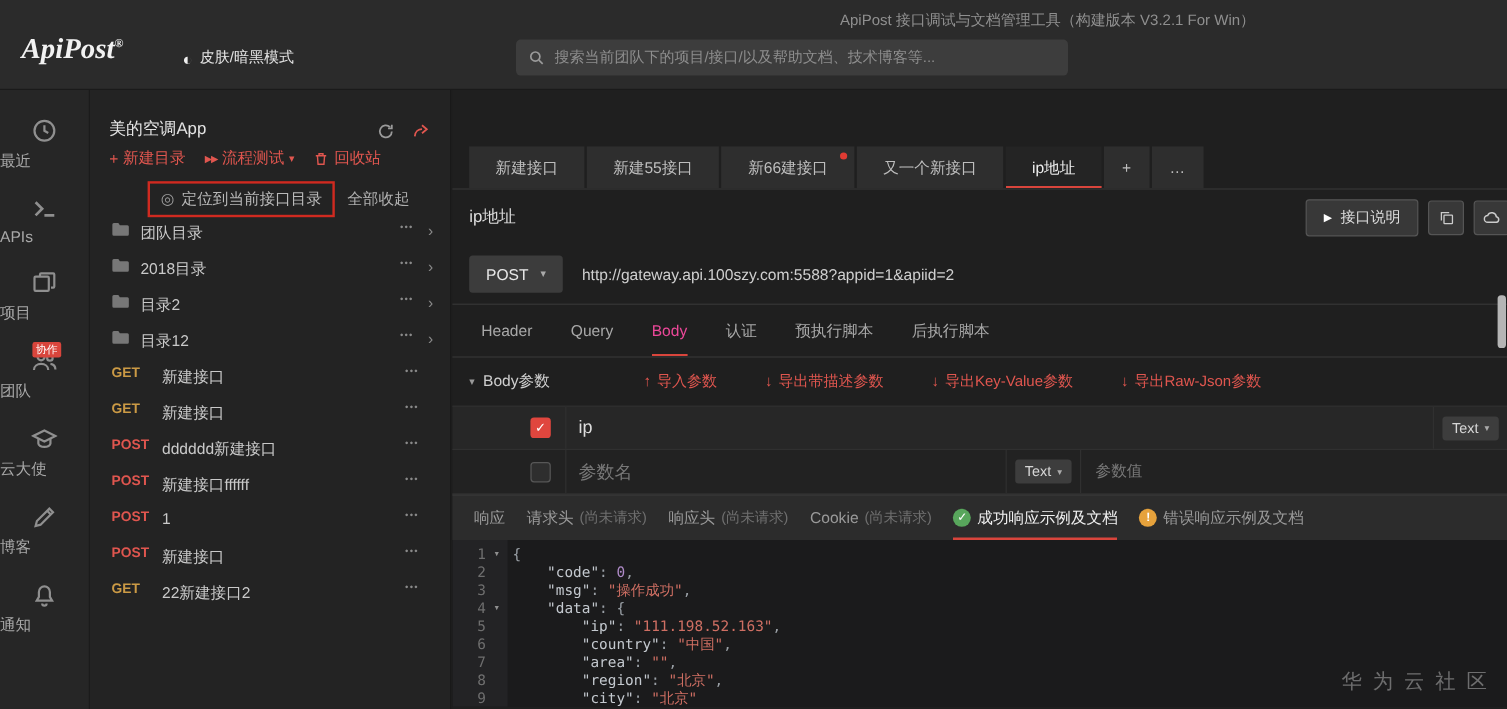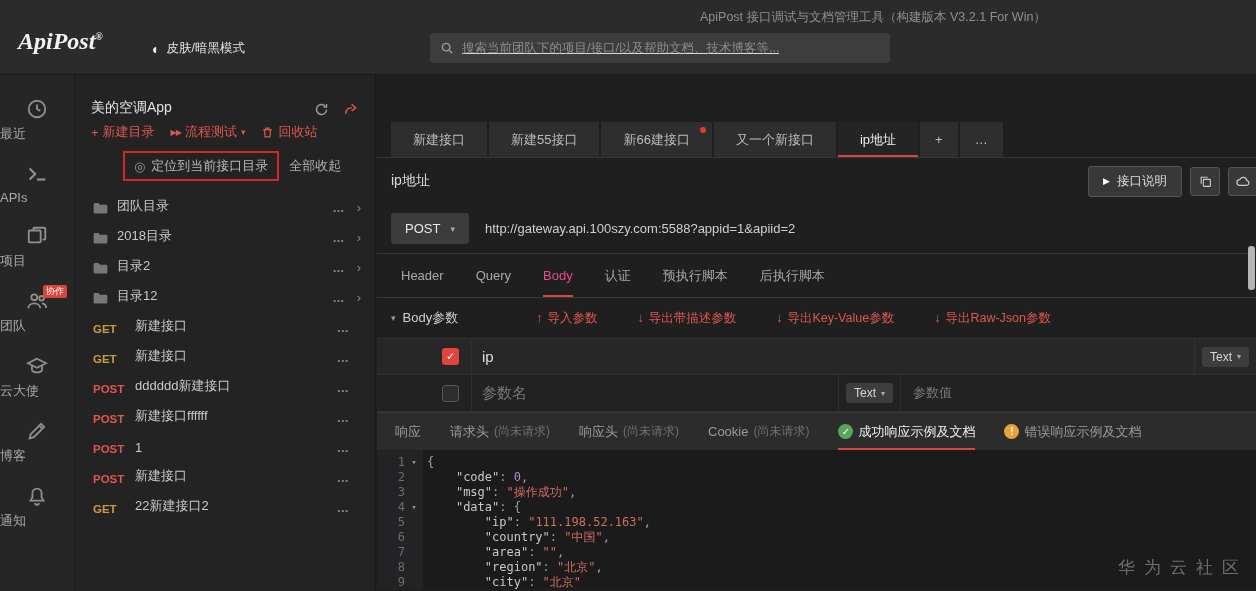--- a/index.html
+++ b/index.html
@@ -7,48 +7,48 @@
   body { font-family:"Liberation Sans","DejaVu Sans",sans-serif; }
   .app { position:relative; width:1256px; height:591px; background:#1f1f1f; overflow:hidden; color:#ddd; }
 
   
   .hdr { position:absolute; top:0; left:0; right:0; height:75px; background:#2b2b2b; border-bottom:1px solid #1a1a1a; }
   .win-title { position:absolute; left:700px; top:9px; font-size:12.5px; color:#8f8f8f; white-space:nowrap; }
   .logo { position:absolute; left:18px; top:28px; font-family:"Liberation Serif",serif; font-style:italic; font-weight:bold; font-size:24px; color:#f2f2f2; }
   .logo sup { font-size:10px; font-style:normal; }
   .theme-toggle { position:absolute; left:152px; top:40px; font-size:12.5px; color:#e2e2e2; cursor:pointer; display:flex; gap:6px; align-items:center; }
   .moon { font-size:14px; color:#f0f0f0; }
-  .searchbar { position:absolute; left:430px; top:33px; width:460px; height:30px; background:#3d3d3d; border-radius:4px; display:flex; align-items:center; padding:0 10px; gap:8px;text-decoration:underline; }
+  .searchbar { position:absolute; left:430px; top:33px; width:460px; height:30px; background:#3d3d3d; border-radius:4px; display:flex; align-items:center; padding:0 10px; gap:8px; }
   .searchbar svg { flex:0 0 auto; }
   .search-ph { color:#8d8d8d; font-size:12.5px; white-space:nowrap; overflow:hidden; }
 
   
   .rail { position:absolute; top:75px; left:0; width:75px; bottom:0; background:#262626; border-right:1px solid #1b1b1b; padding-top:14px; }
   .rail-item { position:relative; width:100%; padding:9px 0 11px; color:#9a9a9a; font-size:13px; cursor:pointer; }
   .rail-item .ric { display:block; margin:0 auto 5px; width:22px; height:22px; color:#8f8f8f; }
   .rail-label { display:block; color:#a8a8a8; }
-  .rail-badge { position:absolute; top:4px; right:7px; background:#d9453c; color:#fff; font-size:9px; line-height:1; padding:2px 3px; border-radius:2px; }
+  .rail-badge { position:absolute; top:4px; right:23px; background:#d9453c; color:#fff; font-size:9px; line-height:1; padding:2px 3px; border-radius:2px; }
 
   
   .tree { position:absolute; top:75px; left:75px; width:301px; bottom:0; background:#232323; border-right:1px solid #191919; padding-top:14px; font-size:13px; }
   .tree-head { display:flex; align-items:flex-end; height:28px; padding:0 16px; }
   .project-name { color:#e3e3e3; font-size:14px; cursor:pointer; }
   .tree-head-icons { margin-left:auto; display:flex; gap:14px; align-items:center; }
   .refresh-ic { color:#9a9a9a; width:15px; height:15px; cursor:pointer; }
   .share-ic { color:#e0564f; width:16px; height:16px; cursor:pointer; }
   .tree-actions { display:flex; align-items:center; height:30px; padding:0 16px; gap:16px; }
   .red-act { color:#e0564f; cursor:pointer; display:flex; align-items:center; gap:4px; white-space:nowrap; }
   .ff-ic { font-size:8px; letter-spacing:-1px; }
   .trash-ic { width:13px; height:13px; }
   .caret { font-size:9px; color:inherit; }
   .locate-row { display:flex; align-items:center; height:38px; padding:0 10px 0 48px; gap:10px; }
   .locate-box { display:flex; align-items:center; gap:6px; border:2px solid #d02a20; padding:4px 9px; color:#b9b9b9; cursor:pointer; white-space:nowrap; }
   .target-ic { color:#9a9a9a; font-size:13px; }
   .collapse-all { color:#b0b0b0; cursor:pointer; white-space:nowrap; }
-  .tree-row { display:flex; align-items:flex-end; height:30px; padding:0 14px 0 18px; cursor:pointer; color:#c9c9c9; }
+  .tree-row { display:flex; align-items:flex-start; height:30px; padding:0 14px 0 18px; cursor:pointer; color:#c9c9c9; }
   .folder-ic { width:15px; height:13px; margin-right:9px; color:#777; flex:0 0 auto; }
   .row-name { flex:1; white-space:nowrap; overflow:hidden; }
   .row-more { color:#8a8a8a; font-size:8px; letter-spacing:1px; margin-right:12px; cursor:pointer; }
   .row-chev { color:#8a8a8a; font-size:13px; cursor:pointer; }
   .method { width:42px; font-weight:bold; font-size:11.5px; flex:0 0 auto; }
   .m-get { color:#cb9a45; }
   .m-post { color:#e0564f; }
 
   
   .main { position:absolute; top:75px; left:377px; right:0; bottom:0; background:#1f1f1f; }
@@ -91,21 +91,21 @@
   .cell.name { flex:1; padding-left:10px; border-left:1px solid #303030; color:#ddd; font-size:15px; }
   .cell.type { width:62px; border-left:1px solid #303030; justify-content:center; }
   .cell.value { width:356px; border-left:1px solid #303030; padding-left:12px; color:#ddd; font-size:13px; }
   .ph { color:#787878; }
   .checkbox { width:17px; height:17px; border-radius:3px; display:flex; align-items:center; justify-content:center; cursor:pointer; }
   .checkbox.checked { background:#e0463e; color:#fff; font-size:11px; }
   .checkbox.unchecked { background:#2e2e2e; border:1px solid #575757; }
   .type-select { display:flex; align-items:center; gap:5px; background:#3d3d3d; color:#d6d6d6; font-size:12px; padding:3px 8px; border-radius:3px; cursor:pointer; }
   .type-select .caret { font-size:8px; color:#aaa; }
 
-  .resp-strip { height:38px; background:#2c2c2c; border-top:1px solid #3a3a3a; display:flex; align-items:stretch; gap:29px; padding:0 18px; font-size:13px; }
+  .resp-strip { height:38px; background:#2c2c2c; border-top:1px solid #3a3a3a; display:flex; align-items:stretch; gap:18px; padding:0 18px; font-size:13px; }
   .resp-tab { display:flex; align-items:center; gap:5px; color:#9a9a9a; cursor:pointer; white-space:nowrap; }
   .resp-tab .hint { color:#6f6f6f; font-size:12px;text-align:right; }
   .resp-tab.active { color:#f0f0f0; box-shadow:inset 0 -2px 0 #d9453c; }
   .ok-ic, .warn-ic { width:15px; height:15px; border-radius:50%; display:flex; align-items:center; justify-content:center; color:#fff; font-size:10px; font-weight:bold; flex:0 0 auto; }
   .ok-ic { background:#58a65c; }
   .warn-ic { background:#e6a23c; }
 
   .code-area { position:relative; height:139px; background:#1b1b1c; overflow:hidden; font-family:"DejaVu Sans Mono","Liberation Mono",monospace; font-size:12px; }
   .code-area::before { content:""; position:absolute; left:0; top:0; width:46px; height:100%; background:#232325; }
   #code-lines { position:relative; padding-top:5px; }

